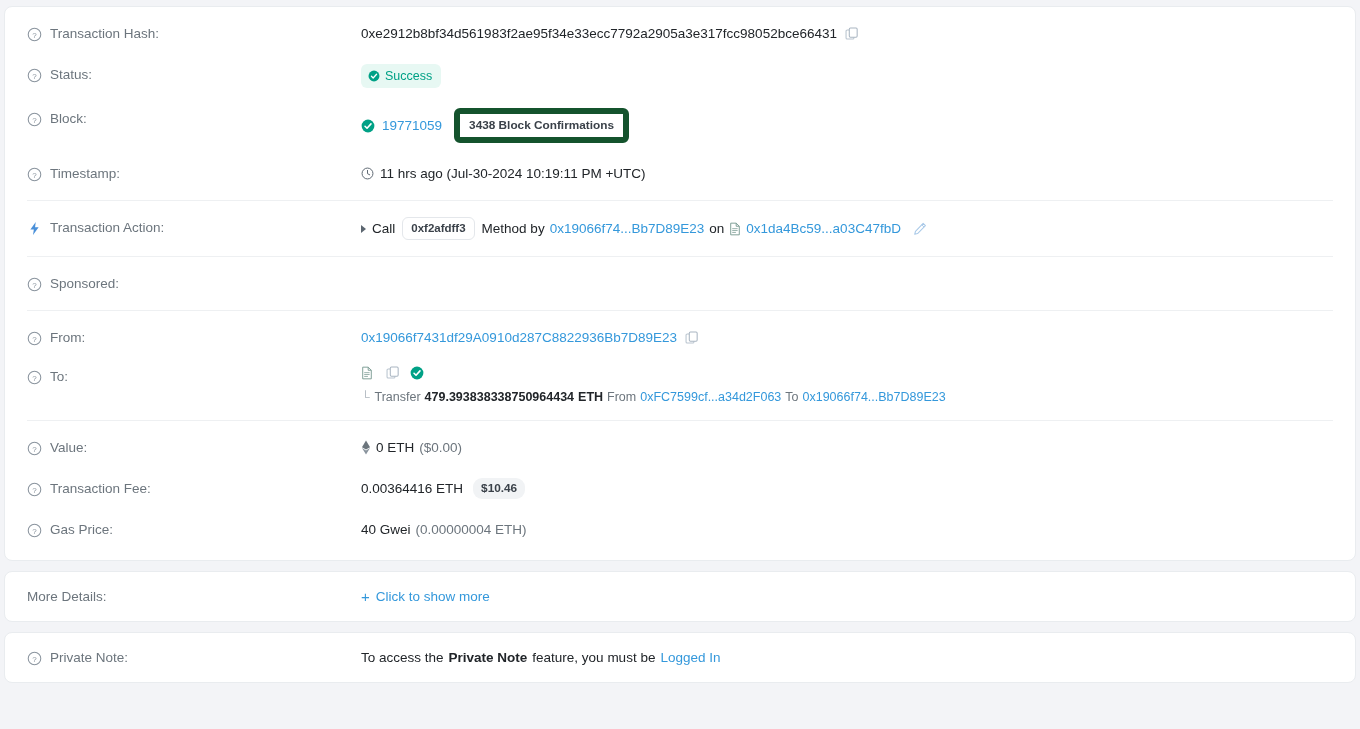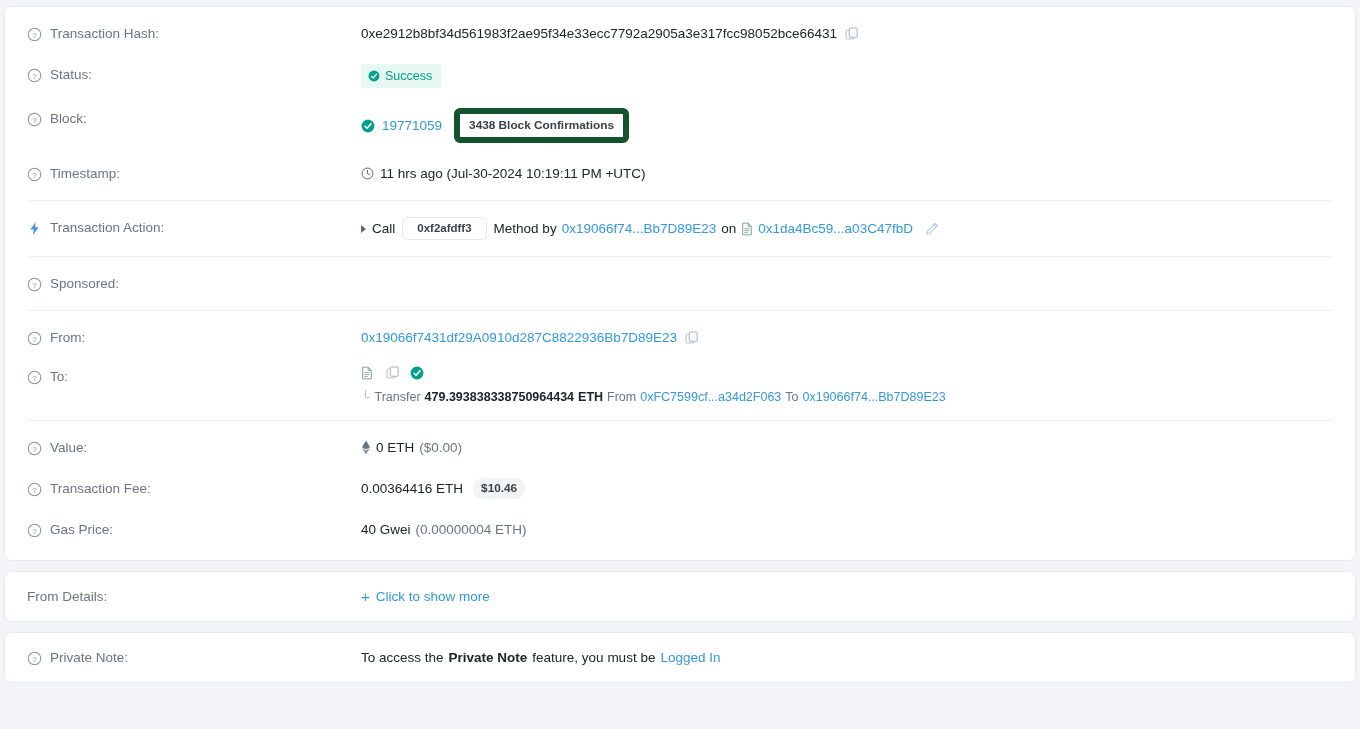--- a/index.html
+++ b/index.html
@@ -79,21 +79,21 @@
   .pencil-ico { margin-left: 12px; cursor: pointer; }
   .check-green { margin-left: 10px; }
 
   
   .badge-success {
     display: inline-flex;
     align-items: center;
     gap: 5px;
     background: #e7f8f3;
     color: #00a186;
-    border-radius: 0;
+    border-radius: 6px;
     padding: 4px 9px 4px 7px;
     font-size: 12.5px;
     line-height: 16px;
   }
   .badge-grey {
     display: inline-flex;
     align-items: center;
     background: #ffffff;
     border: 6px solid #14532d;
     color: #3a4149;
@@ -104,21 +104,21 @@
     line-height: 15px;
     margin-left: 12px;
   }
   .badge-method {
     display: inline-flex;
     align-items: center;
     background: #ffffff;
     border: 1px solid #e4e7eb;
     color: #3a4149;
     border-radius: 6px;
-    padding: 3px 14px;
+    padding: 3px 8px;
     font-size: 11.5px;
     font-weight: bold;
     line-height: 15px;
     margin: 0 7px;
   }
   .badge-usd {
     display: inline-flex;
     align-items: center;
     background: #f1f3f5;
     color: #3a4149;
@@ -465,21 +465,21 @@
         <span class="spacer-sm"></span>
         <span class="muted">(0.00000004 ETH)</span>
       </div>
     </div>
 
   </div>
 
   <div class="card details">
     <div class="row">
       <div class="label noicon">
-        <span>From Details:</span>
+        <span>More Details:</span>
       </div>
       <div class="value">
         <span class="show-more">
           <span class="plus">+</span>
           <span>Click to show more</span>
         </span>
       </div>
     </div>
   </div>
 

